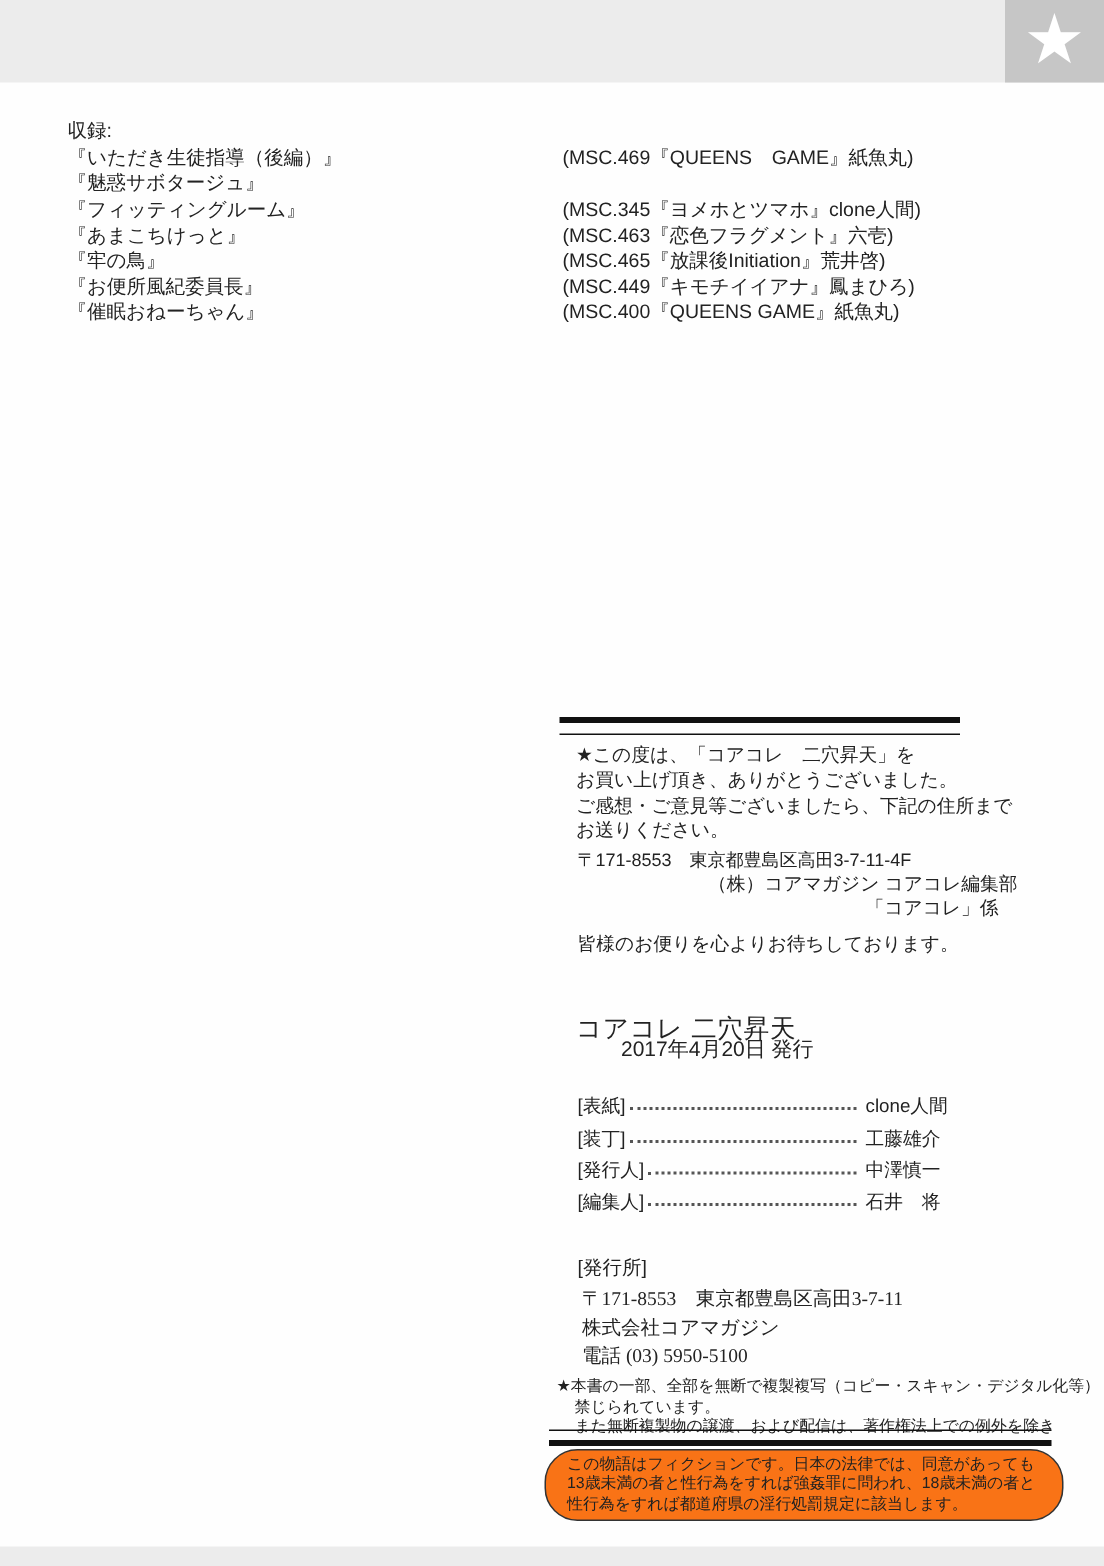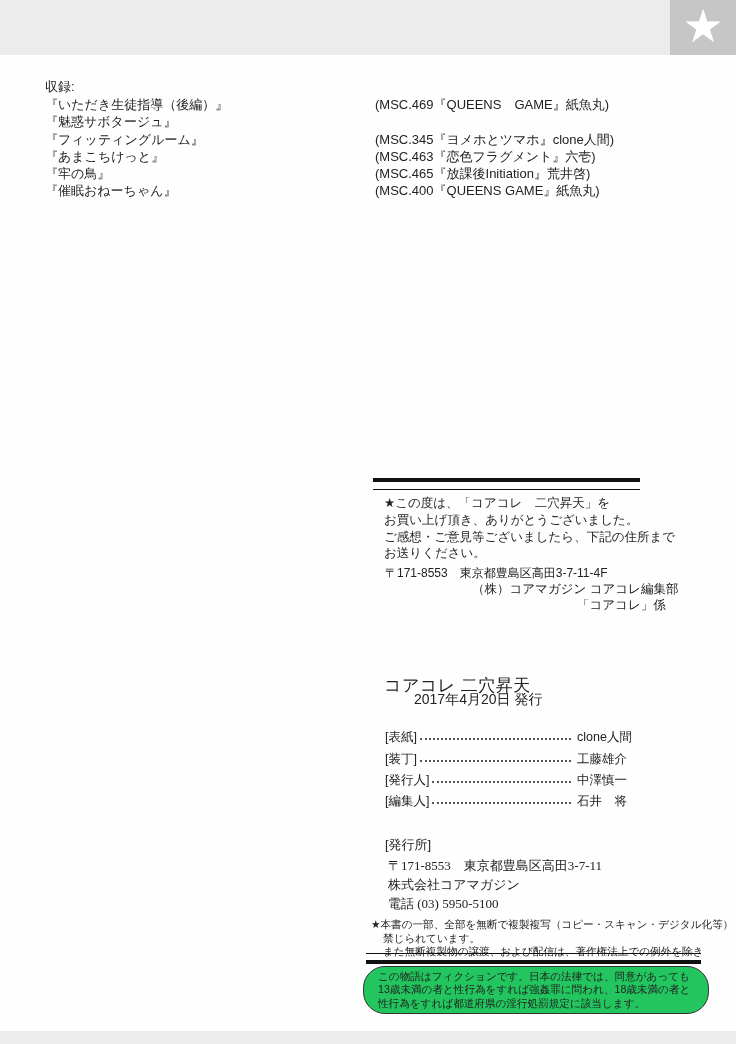--- a/index.html
+++ b/index.html
@@ -40,21 +40,21 @@
   
   .publisher{position:absolute;left:385px;top:835px;font-size:13px;line-height:19px;white-space:nowrap;}
   .publisher .heading{font-family:Liberation Sans, sans-serif;margin-bottom:2px;}
   .publisher .pline{font-family:"Liberation Serif","DejaVu Serif",serif;padding-left:3px;}
   
   .copyright{position:absolute;left:371px;top:918px;font-size:10.6px;line-height:13.6px;white-space:nowrap;}
   .copyright .indent{padding-left:12px;}
   
   .disclaimer{position:absolute;left:363px;top:966px;width:316px;height:34px;
     border:1.6px solid #333;border-radius:22px;padding:6px 14px;
-    font-size:10.6px;line-height:13.4px;display:flex;align-items:center;background:#22c55e;}
+    font-size:10.6px;line-height:13.4px;display:flex;align-items:center;background:#f97316;}
   
   .bottom-bar{position:absolute;left:0;top:1031px;width:736px;height:13px;background:#ececec;}
 </style>
 </head>
 <body>
 
 <div id="page">
 
   <div class="top-bar"></div>
   <div class="star-box">
@@ -76,37 +76,42 @@
     </div>
     <div class="row">
       <span>『あまこちけっと』</span>
       <span>(MSC.463『恋色フラグメント』六壱)</span>
     </div>
     <div class="row">
       <span>『牢の鳥』</span>
       <span>(MSC.465『放課後Initiation』荒井啓)</span>
     </div>
     <div class="row">
+      <span>『お便所風紀委員長』</span>
+      <span>(MSC.449『キモチイイアナ』鳳まひろ)</span>
+    </div>
+    <div class="row">
       <span>『催眠おねーちゃん』</span>
       <span>(MSC.400『QUEENS GAME』紙魚丸)</span>
     </div>
   </div>
 
   <div class="rule-top"></div>
 
   <div class="thanks">
     <div>★この度は、「コアコレ　二穴昇天」を</div>
     <div>お買い上げ頂き、ありがとうございました。</div>
     <div>ご感想・ご意見等ございましたら、下記の住所まで</div>
     <div>お送りください。</div>
   </div>
 
   <div class="addr1">〒171-8553　東京都豊島区高田3-7-11-4F</div>
   <div class="addr2">（株）コアマガジン コアコレ編集部</div>
   <div class="addr3">「コアコレ」係</div>
+  <div class="closing">皆様のお便りを心よりお待ちしております。</div>
 
   <div class="ed-title">コアコレ 二穴昇天</div>
   <div class="ed-date">2017年4月20日 発行</div>
 
   <div class="credits">
     <div class="crow">
       <span>[表紙]</span>
       <span class="leader"></span>
       <span class="val">clone人間</span>
     </div>

